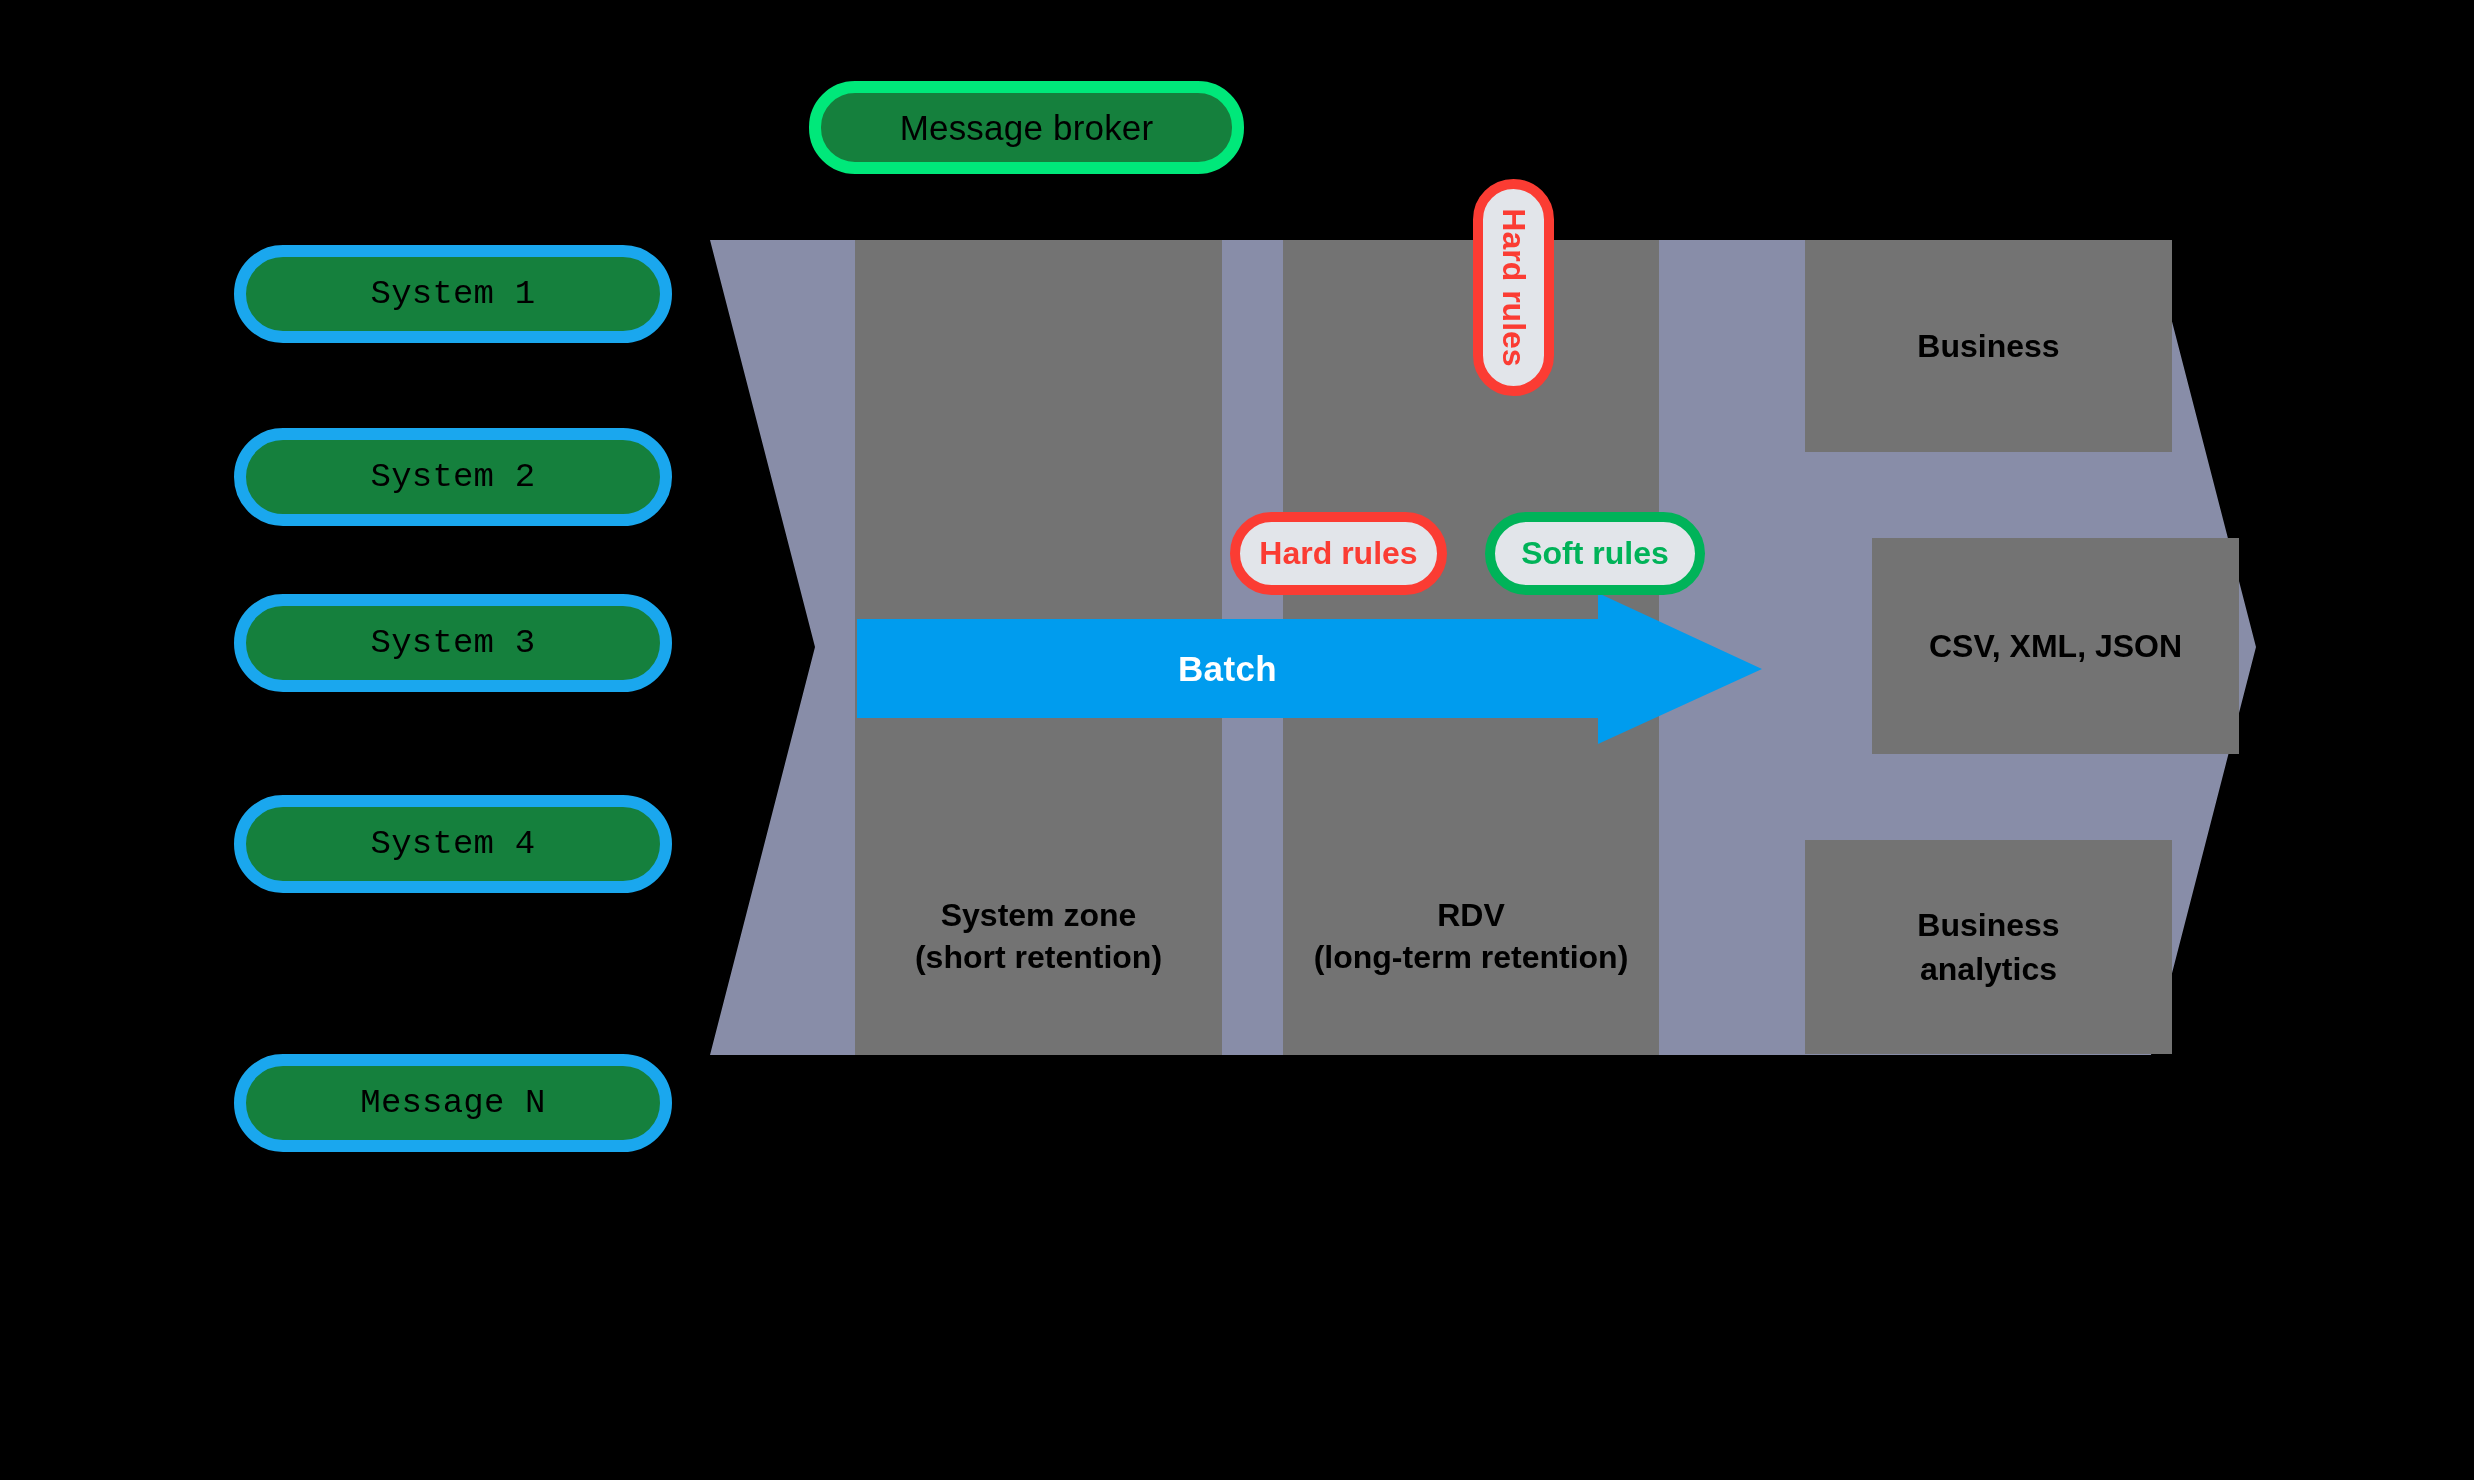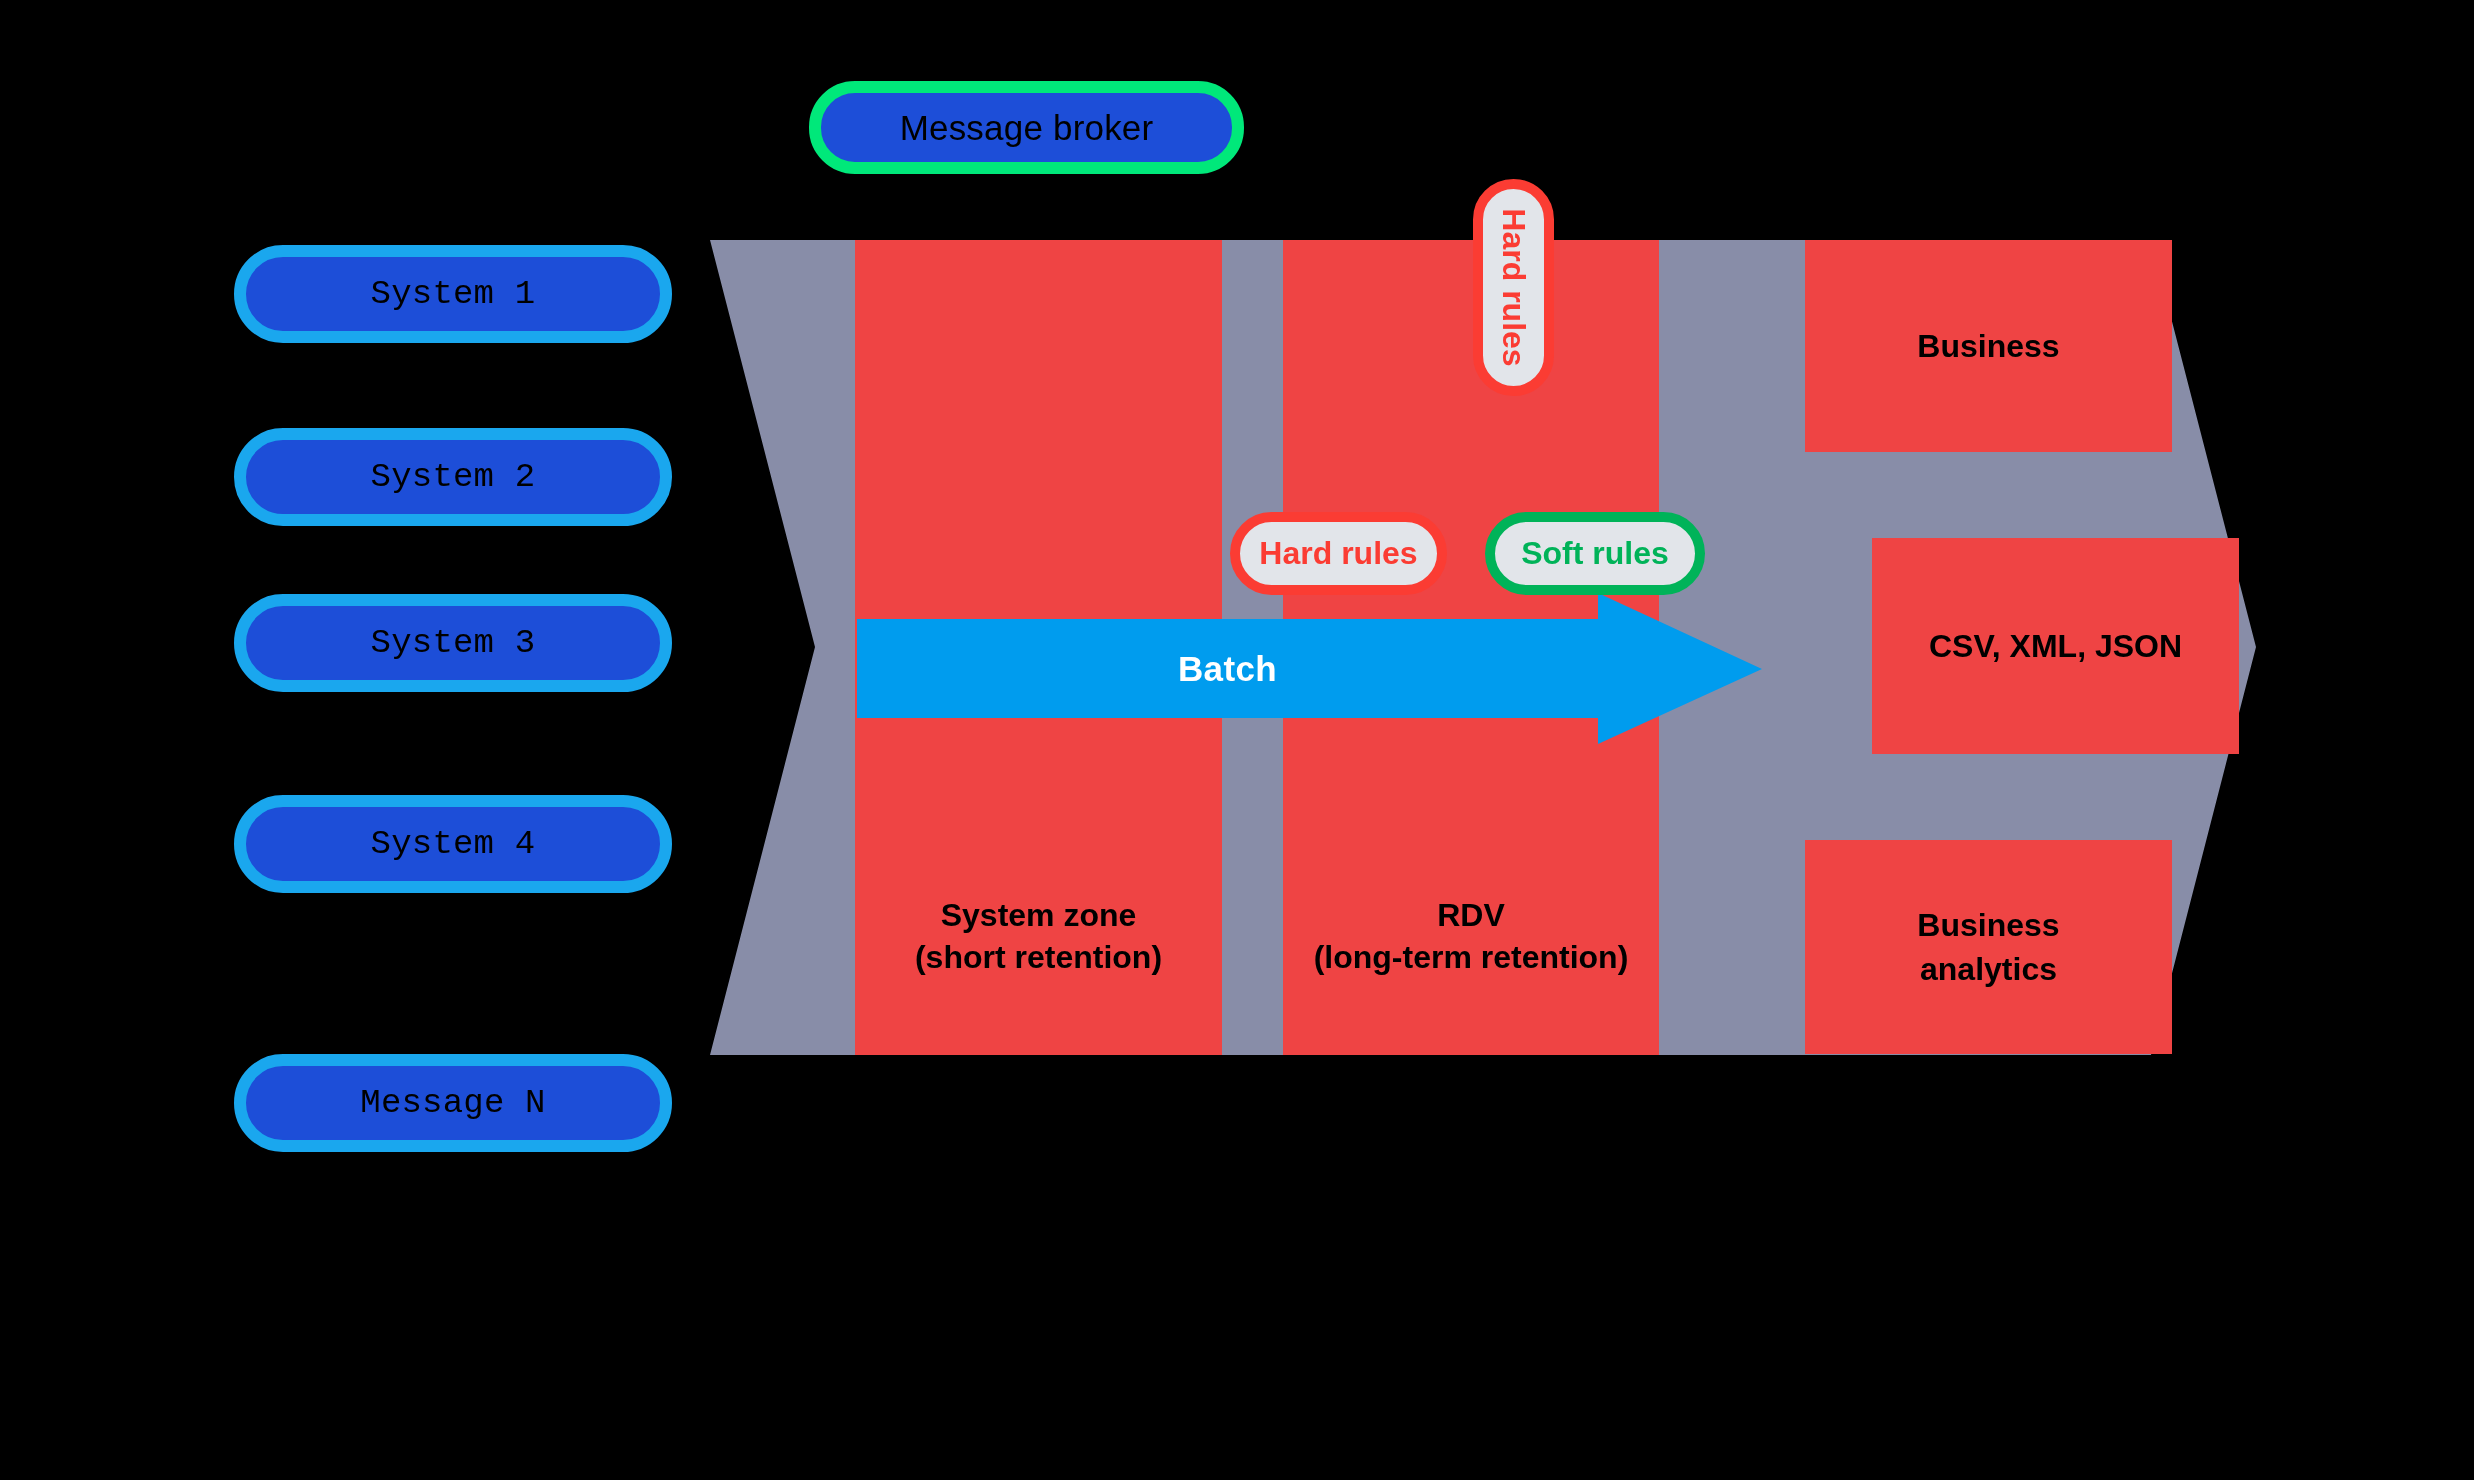--- a/index.html
+++ b/index.html
@@ -17,21 +17,21 @@
     position: relative;
     width: 2475px;
     height: 1480px;
     background: #000000;
   }
 
   
   .pill {
     position: absolute;
     box-sizing: border-box;
-    background: #1d4ed8;
+    background: #15803d;
     border: 12.5px solid #1AA7EE;
     border-radius: 52px;
     display: flex;
     align-items: center;
     justify-content: center;
     color: #000000;
     font-size: 34px;
     font-weight: 400;
     letter-spacing: 0.2px;
   }
@@ -68,21 +68,21 @@
       1546px 407px,
       1441px 815px,
       0px    815px,
       105px  407px
     );
   }
 
   
   .zone {
     position: absolute;
-    background: #ef4444;
+    background: #737373;
   }
   .zone-label {
     position: absolute;
     left: 0;
     right: 0;
     text-align: center;
     color: #000000;
     font-size: 32px;
     font-weight: bold;
     line-height: 1.32;

